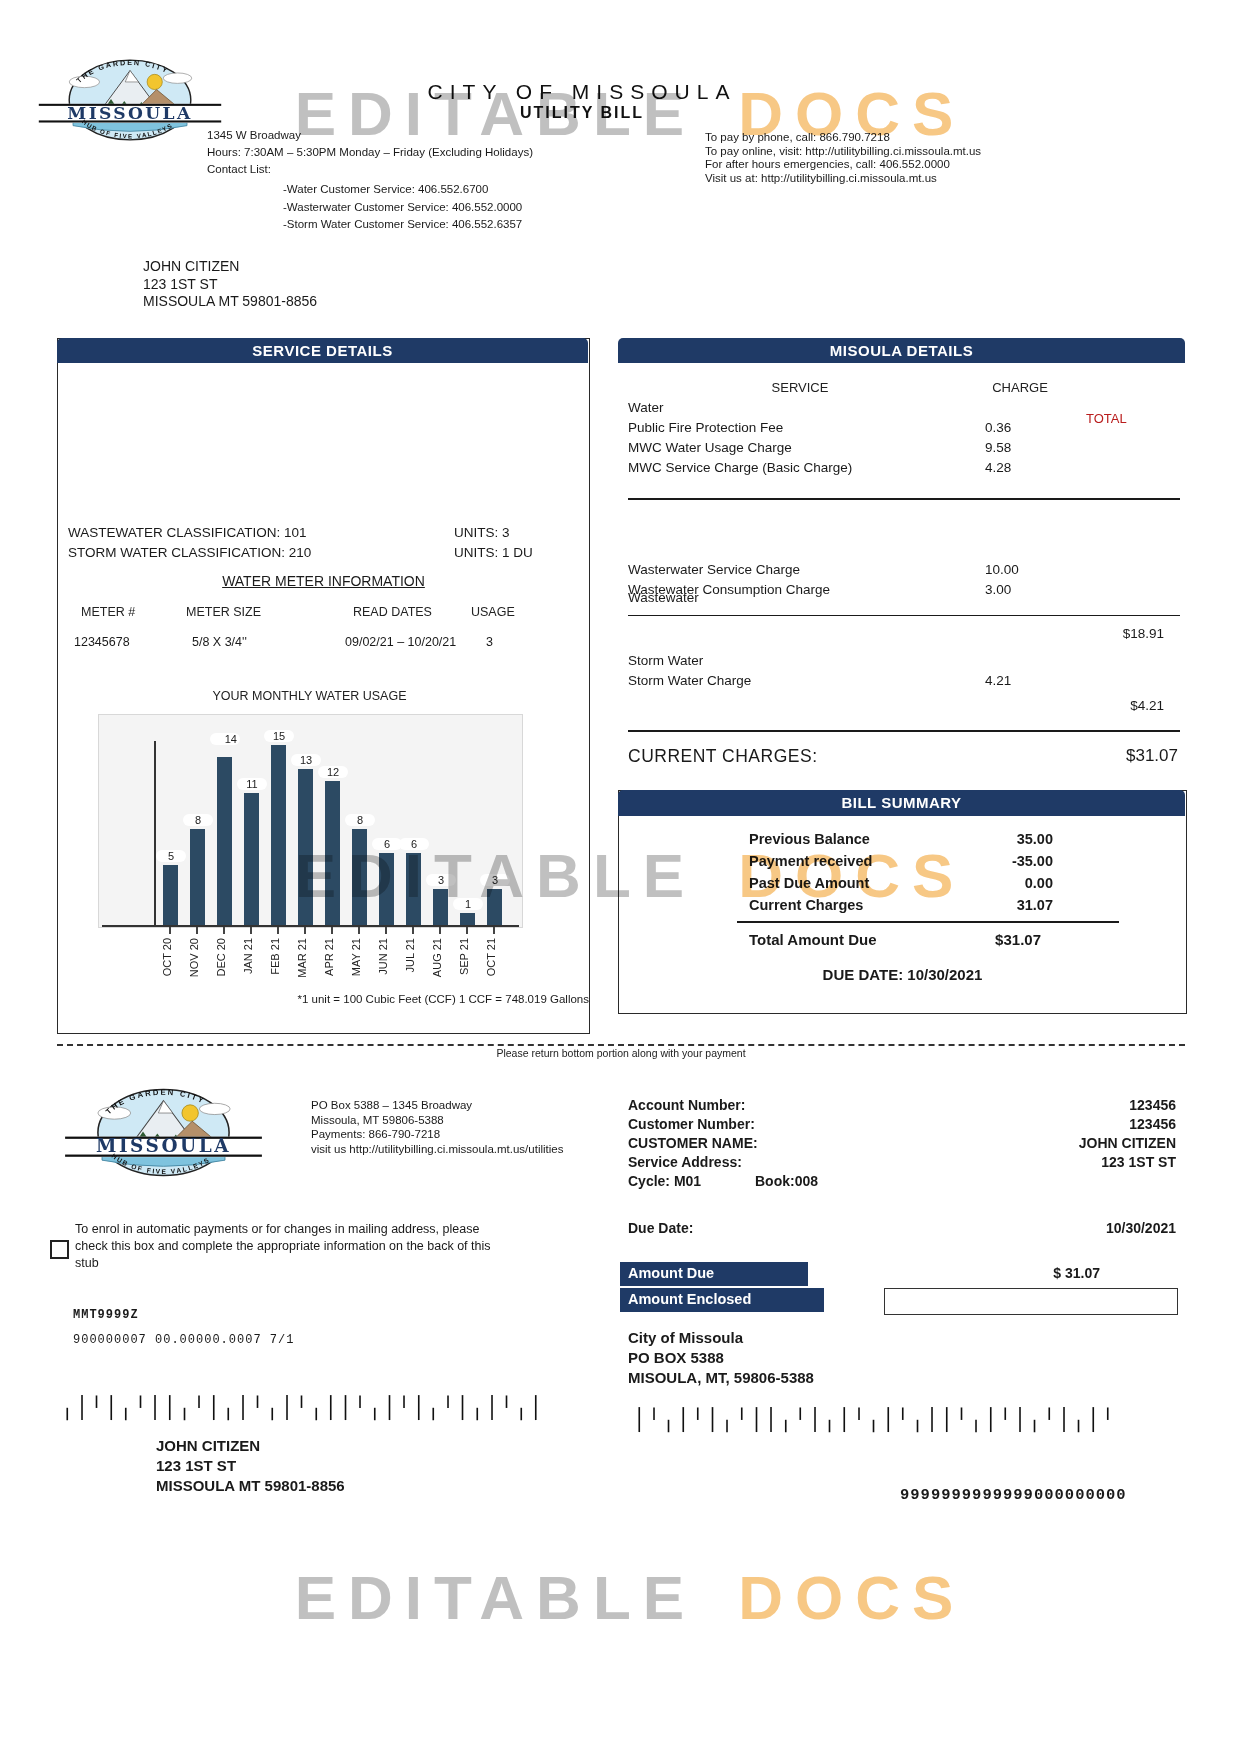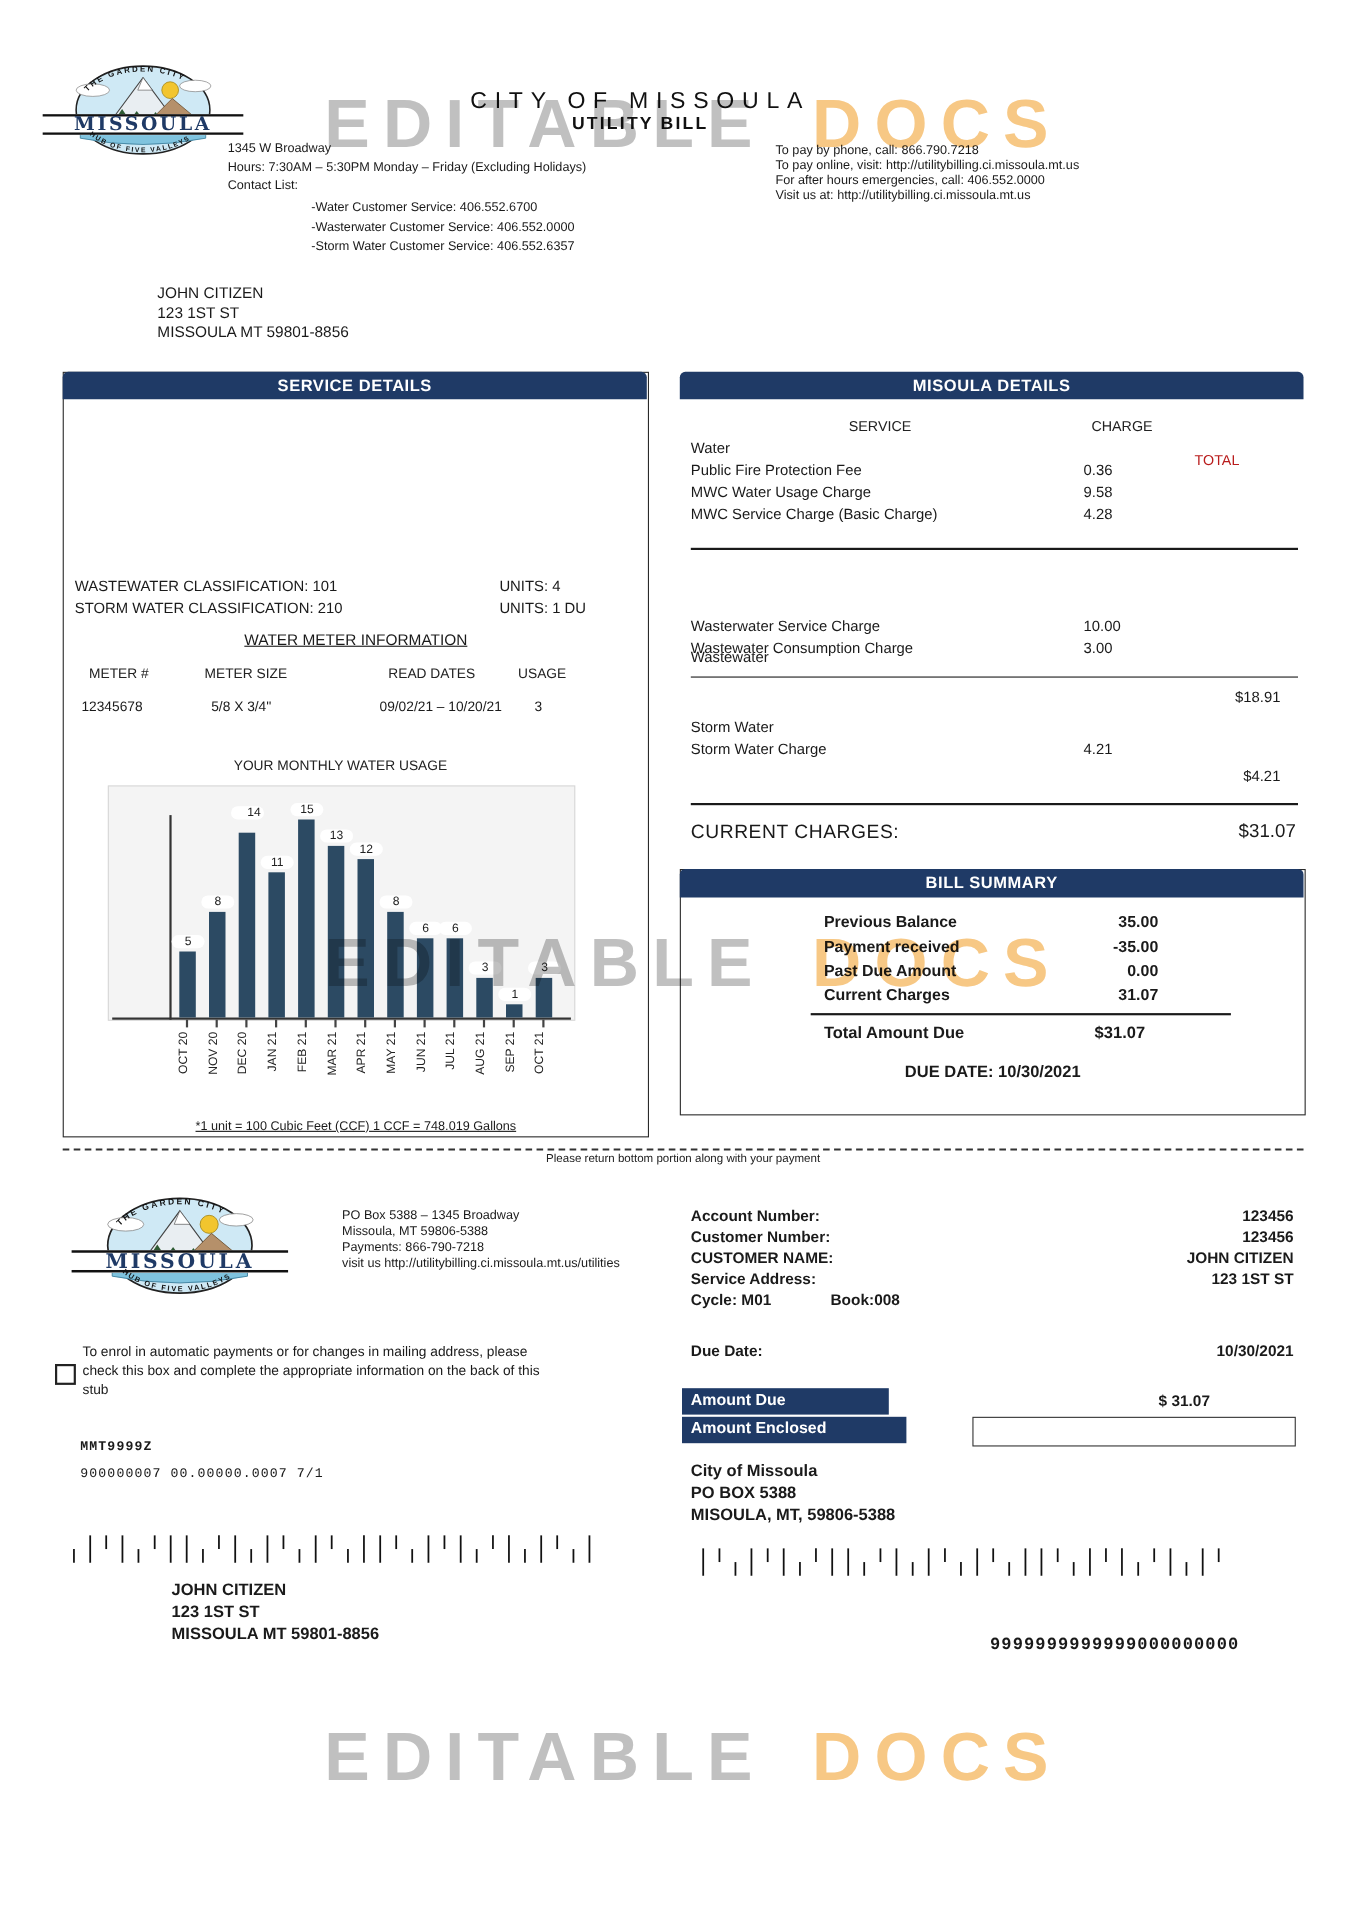--- a/index.html
+++ b/index.html
@@ -92,21 +92,21 @@
     <div>JOHN CITIZEN</div>
     <div>123 1ST ST</div>
     <div>MISSOULA MT 59801-8856</div>
   </div>
 
   <div class="abs panelborder" style="left:57px;top:338px;width:531px;height:694px;">
     <div class="navybar" style="position:absolute;left:-1px;top:-1px;width:531px;height:25px;font-size:15px;line-height:25px;">SERVICE DETAILS</div>
 
 
     <div class="abs sd-line" style="left:10px;top:184px;">WASTEWATER CLASSIFICATION: 101</div>
-    <div class="abs sd-line" style="left:396px;top:184px;">UNITS: 4</div>
+    <div class="abs sd-line" style="left:396px;top:184px;">UNITS: 3</div>
     <div class="abs sd-line" style="left:10px;top:204px;">STORM WATER CLASSIFICATION: 210</div>
     <div class="abs sd-line" style="left:396px;top:204px;">UNITS: 1 DU</div>
 
     <div class="abs" style="left:0;top:234px;width:531px;text-align:center;font-size:14px;text-decoration:underline;">WATER METER INFORMATION</div>
 
     <div class="abs" style="left:23px;top:266px;font-size:12.5px;color:#222;">METER #</div>
     <div class="abs" style="left:128px;top:266px;font-size:12.5px;color:#222;">METER SIZE</div>
     <div class="abs" style="left:295px;top:266px;font-size:12.5px;color:#222;">READ DATES</div>
     <div class="abs" style="left:413px;top:266px;font-size:12.5px;color:#222;">USAGE</div>
 
@@ -170,21 +170,21 @@
         <div class="tick" style="left: 314px;"></div>
         <div class="mlabel" style="left: 306px;">JUL 21</div>
         <div class="tick" style="left: 341px;"></div>
         <div class="mlabel" style="left: 333px;">AUG 21</div>
         <div class="tick" style="left: 368px;"></div>
         <div class="mlabel" style="left: 360px;">SEP 21</div>
         <div class="tick" style="left: 395px;"></div>
         <div class="mlabel" style="left: 387px;">OCT 21</div>
       </div>
 
-    <div class="abs" style="left:0;top:679px;width:531px;text-align:center;font-size:11.5px;text-decoration:underline;">*1 unit = 100 Cubic Feet (CCF) 1 CCF = 748.019 Gallons</div>
+    <div class="abs" style="left:0;top:654px;width:531px;text-align:right;font-size:11.5px;">*1 unit = 100 Cubic Feet (CCF) 1 CCF = 748.019 Gallons</div>
   </div>
 
   <div class="abs" style="left:618px;top:338px;width:567px;height:450px;">
     <div class="navybar" style="position:absolute;left:0;top:0;width:567px;height:25px;font-size:15px;line-height:25px;">MISOULA DETAILS</div>
 
     <div class="abs" style="left:112px;top:42px;width:140px;text-align:center;font-size:13px;color:#222;">SERVICE</div>
     <div class="abs" style="left:352px;top:42px;width:100px;text-align:center;font-size:13px;color:#222;">CHARGE</div>
     <div class="abs" style="left:468px;top:42px;width:72px;text-align:left;font-size:13px;color:#b91c1c;margin-top:31px;">TOTAL</div>
 
     <div class="abs crow-label" style="left:10px;top:62px;">Water</div>

